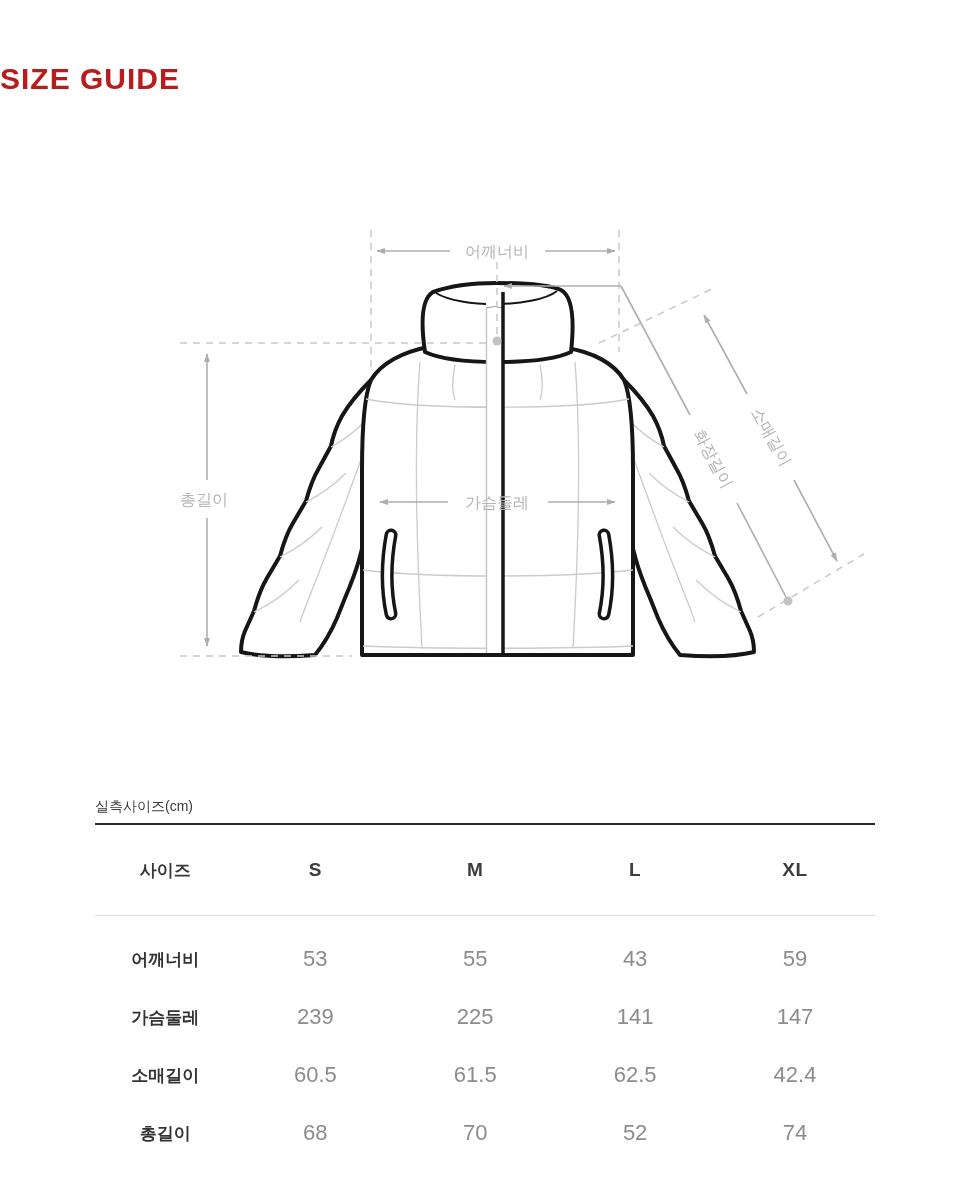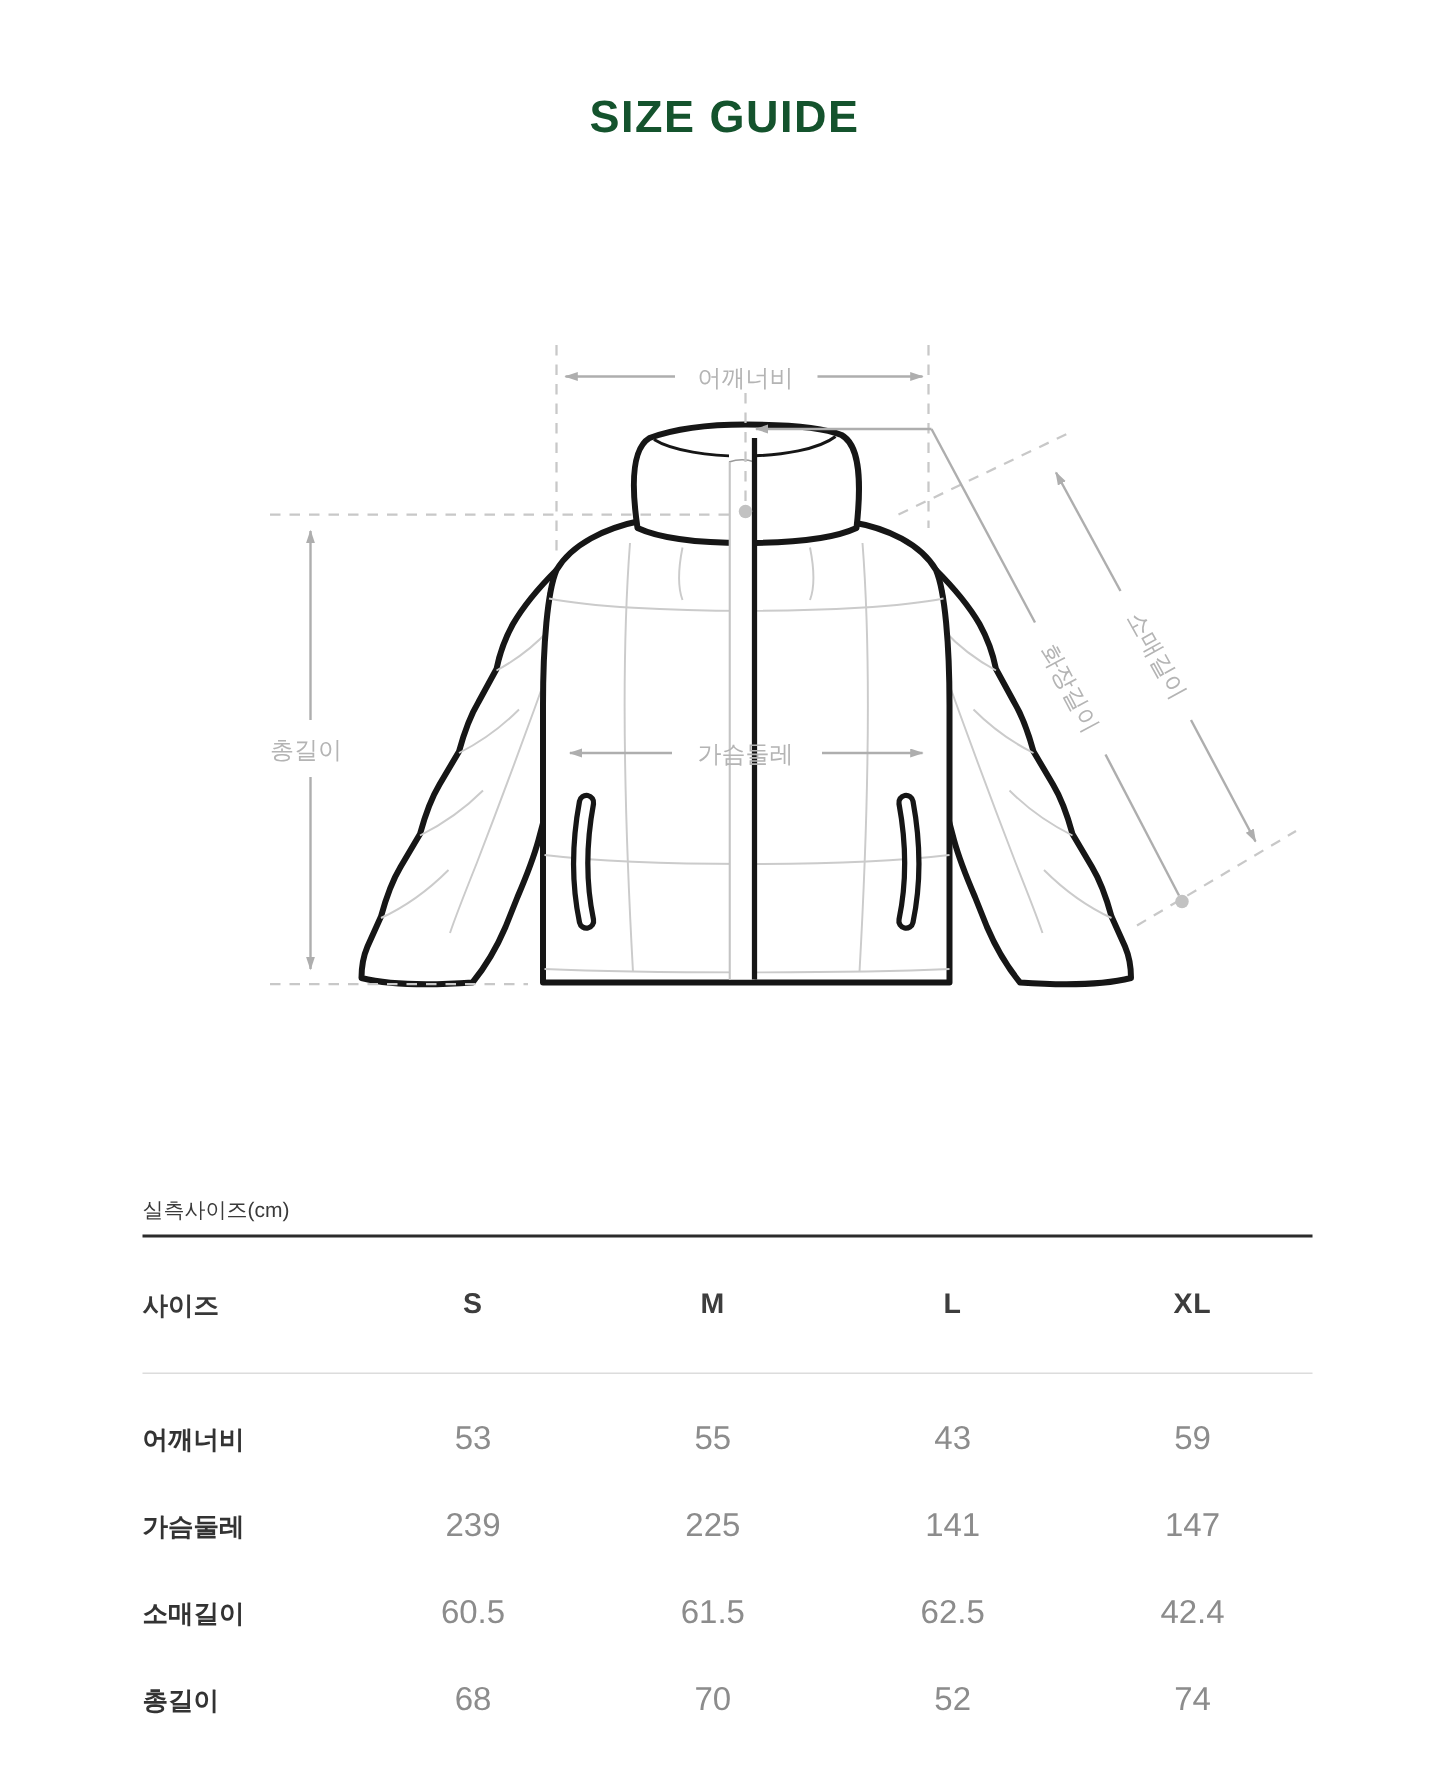--- a/index.html
+++ b/index.html
@@ -1,31 +1,31 @@
 <!DOCTYPE html>
 <html><head>
 <meta charset="utf-8">
 <style>
   html,body{margin:0;padding:0;background:#ffffff;}
   body{font-family:"Liberation Sans","DejaVu Sans",sans-serif;}
   .page{position:relative;width:966px;height:1178px;background:#ffffff;overflow:hidden;margin:0 auto;}
 
-  .title{position:absolute;left:0;top:62px;width:100%;text-align:center;
-         font-size:30px;font-weight:bold;letter-spacing:1px;color:#14532d;}
+  .title{position:absolute;left:0;top:62px;width:100%;text-align:left;
+         font-size:30px;font-weight:bold;letter-spacing:1px;color:#b91c1c;}
 
   .diagram-svg{position:absolute;left:0;top:0;}
   .diagram-svg text{font-family:"Liberation Sans","DejaVu Sans",sans-serif;font-size:16px;fill:#b4b4b4;}
 
   .size-table{position:absolute;left:95px;top:798px;width:780px;}
   .table-caption{text-align:left;font-size:14px;color:#3a3a3a;margin:0 0 7px 0;}
   .thead{border-top:2px solid #2b2b2b;border-bottom:1px solid #dcdcdc;height:90px;
          display:flex;align-items:center;}
   .tbody{padding-top:14px;}
   .trow{display:flex;align-items:center;height:58px;}
-  .c-label{width:18%;}
+  .c-label{width:18%;text-align:center;}
   .c-val{width:20.5%;text-align:center;}
   .thead .c-label{font-size:17px;font-weight:bold;color:#383838;}
   .thead .c-val{font-size:19px;font-weight:bold;color:#3d3d3d;letter-spacing:0.5px;}
   .trow .c-label{font-size:17px;font-weight:bold;color:#333333;}
   .trow .c-val{font-size:22px;color:#8c8c8c;}
 </style>
 </head>
 <body>
 
 <div class="page">

